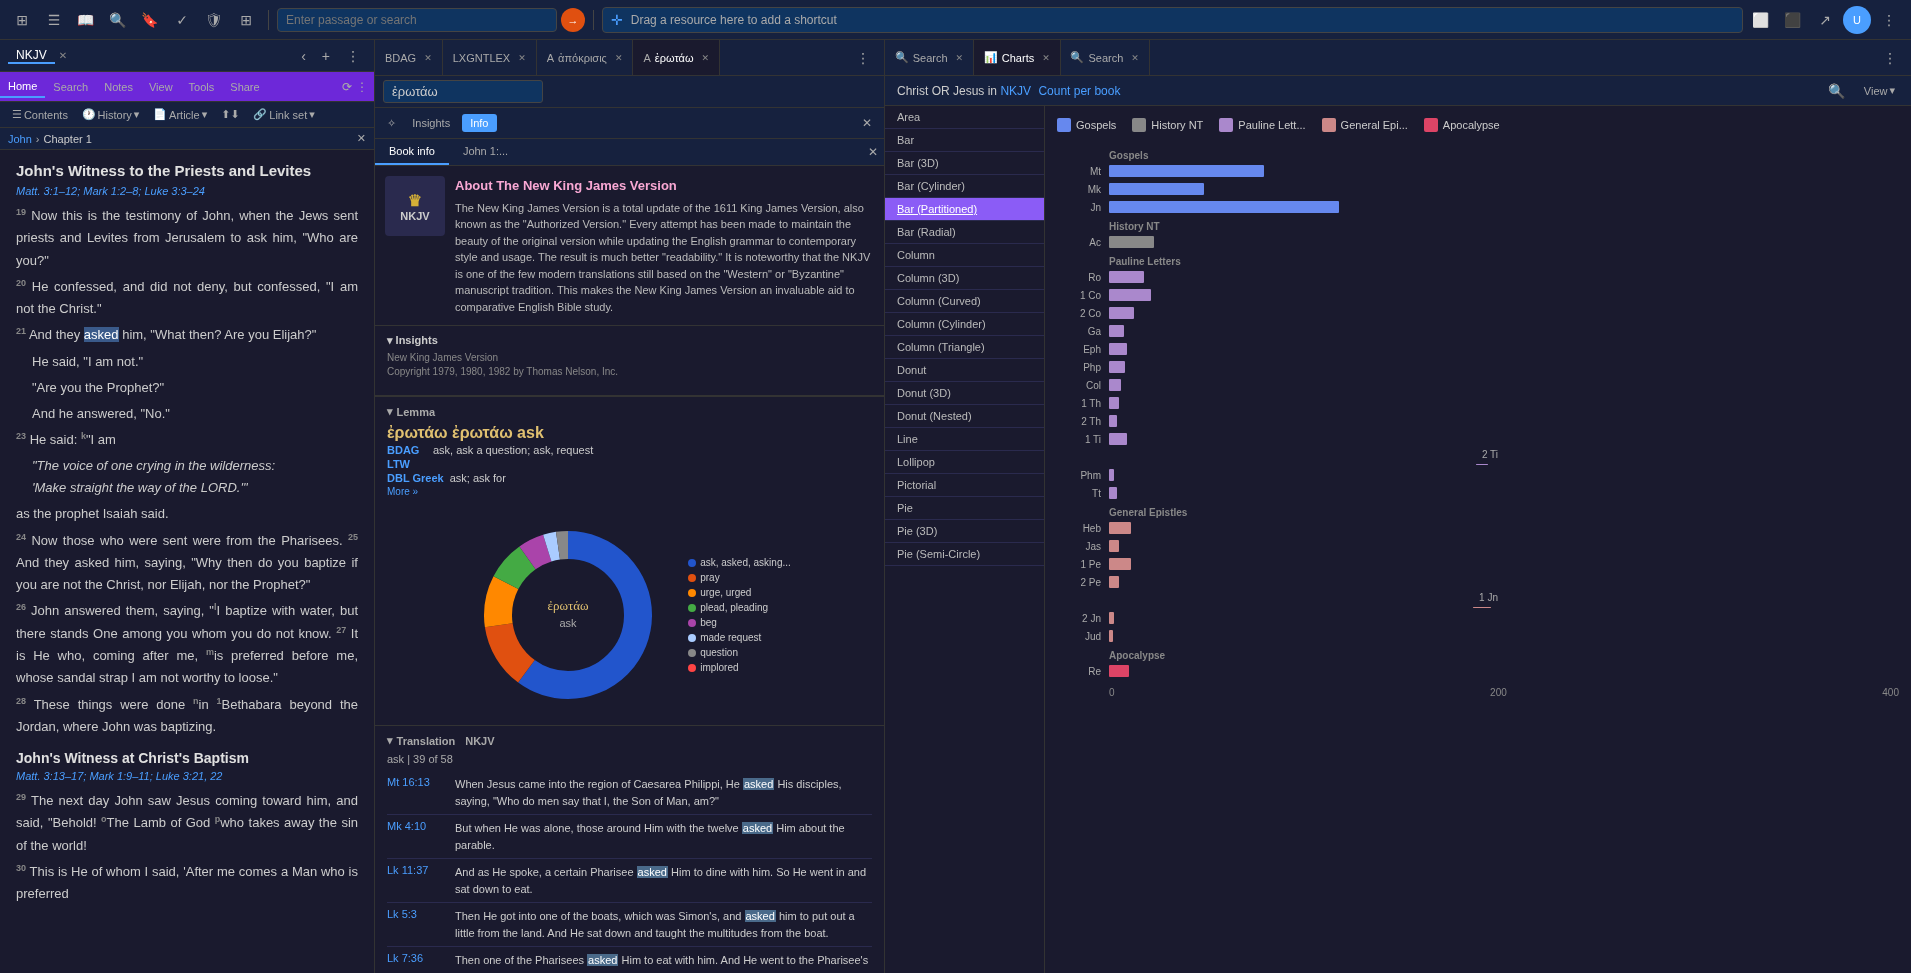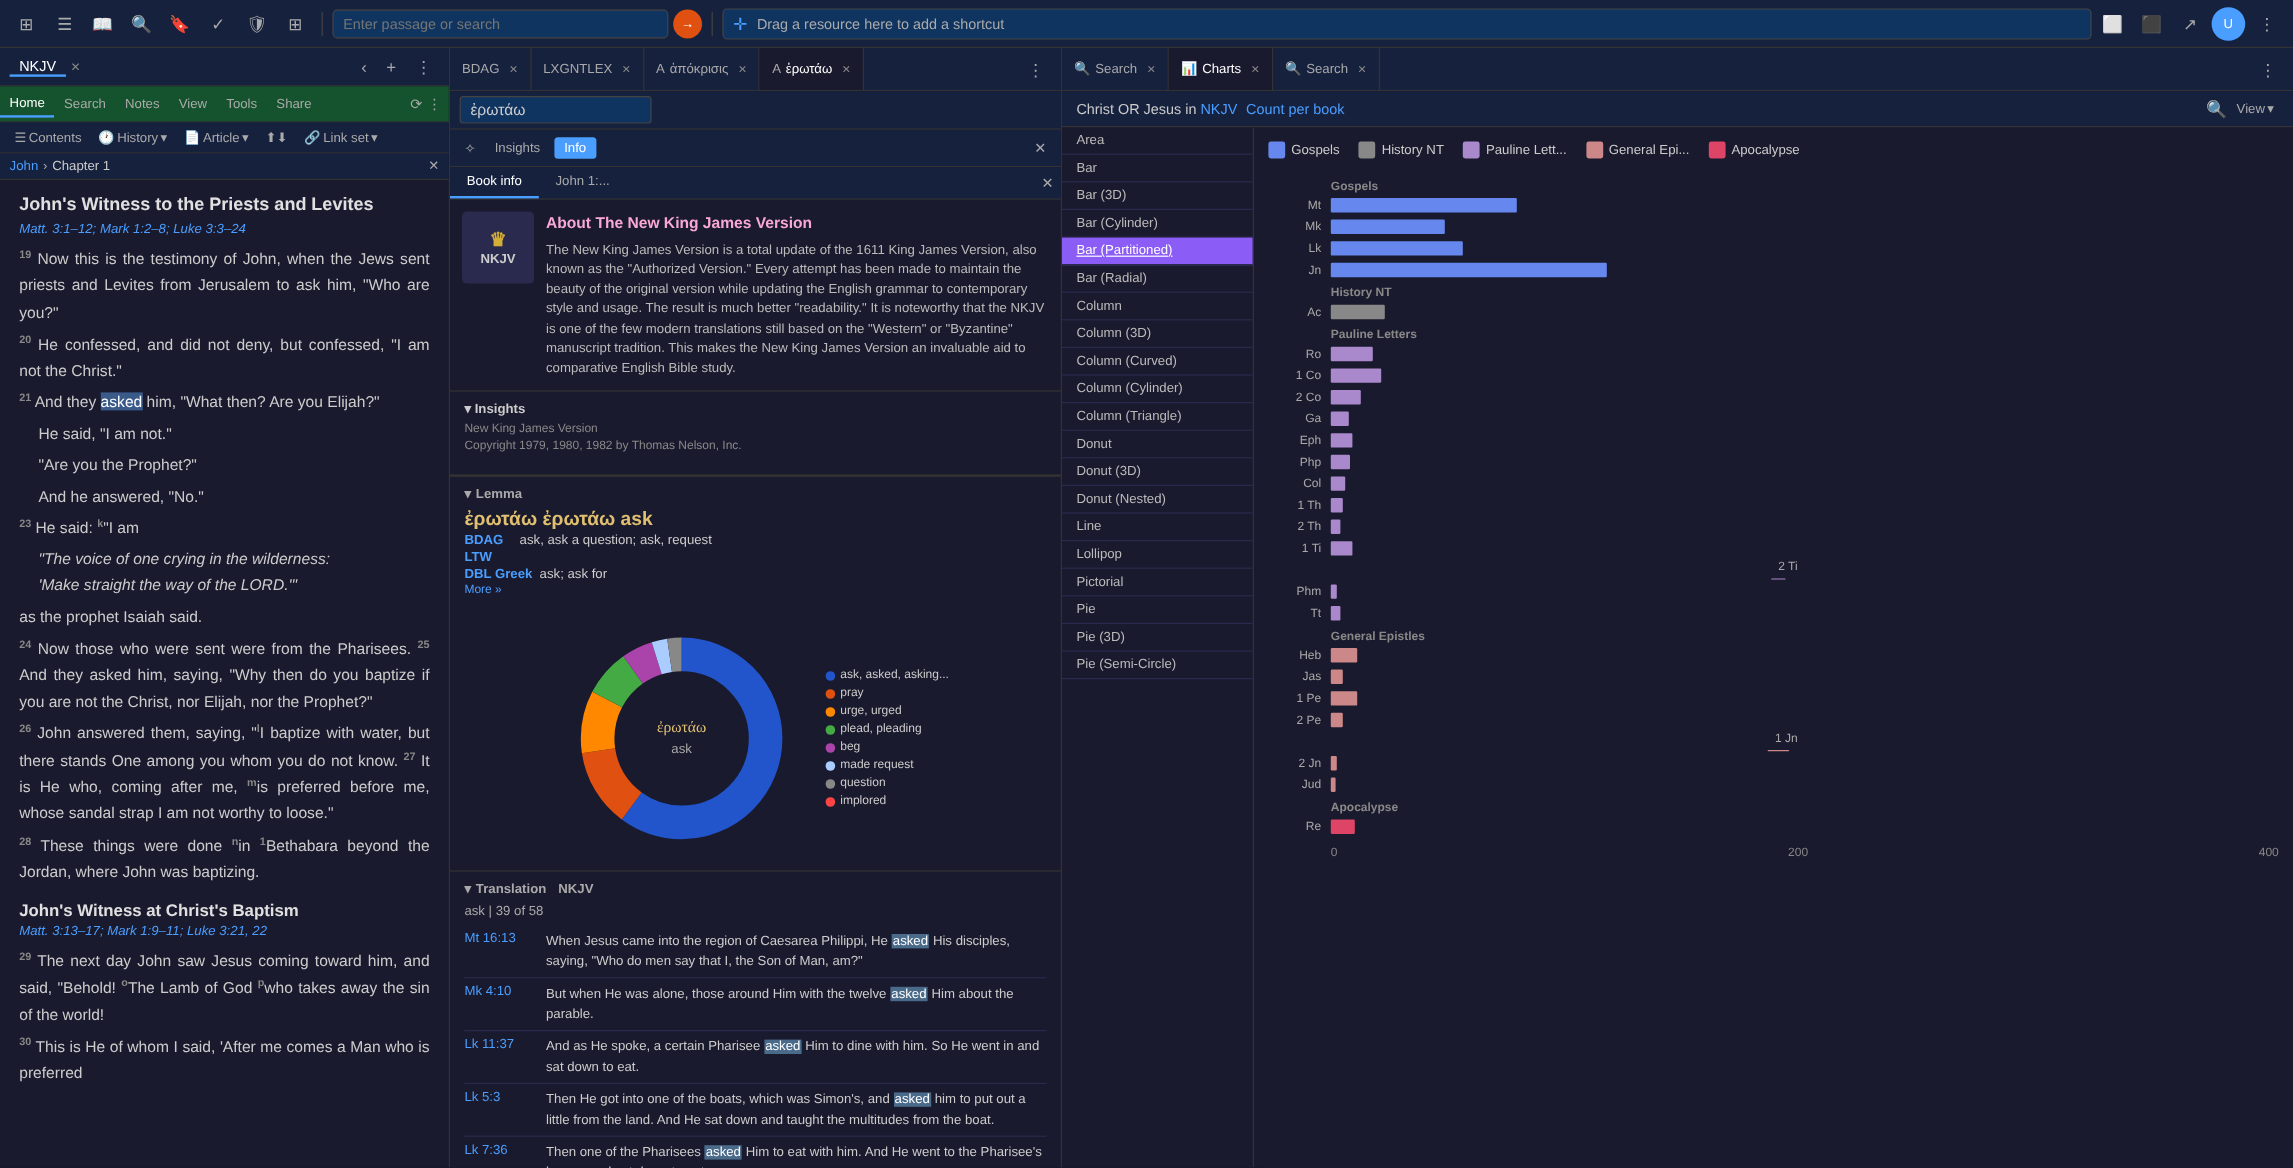--- a/index.html
+++ b/index.html
@@ -79,21 +79,21 @@
     .trans-row { display: flex; gap: 8px; padding: 5px 0; border-bottom: 1px solid #2a2a4e; font-size: 11px; }
     .trans-ref { color: #4a9eff; min-width: 60px; flex-shrink: 0; cursor: pointer; }
     .trans-text { color: #ccc; line-height: 1.5; }
     .trans-highlight { background: #4a6a8a; color: #fff; padding: 0 1px; }
     
     
     #right-panel { flex: 1; background: #1a1a2e; display: flex; flex-direction: column; }
     #right-tabs { display: flex; align-items: center; background: #16213e; padding: 0; height: 36px; border-bottom: 1px solid #333; }
     .right-tab { font-size: 11px; color: #aaa; padding: 4px 10px; cursor: pointer; border-right: 1px solid #333; display: flex; align-items: center; gap: 4px; height: 100%; }
     .right-tab.active { background: #1a1a2e; color: #fff; }
-    #right-toolbar { display: flex; align-items: center; background: #16213e; padding: 6px 12px; border-bottom: 1px solid #333; gap: 4px; }
+    #right-toolbar { display: flex; align-items: center; background: #16213e; padding: 6px 12px; border-bottom: 1px solid #333; gap: 14px; }
     .chart-query { font-size: 12px; color: #ccc; }
     .chart-query .link { color: #4a9eff; cursor: pointer; }
     #chart-content { display: flex; flex: 1; overflow: hidden; }
     #chart-left { width: 160px; border-right: 1px solid #333; overflow-y: auto; }
     .chart-list-item { padding: 5px 12px; font-size: 11px; color: #bbb; cursor: pointer; border-bottom: 1px solid #2a2a4e; }
     .chart-list-item.active { background: #8b5cf6; color: #fff; text-decoration: underline; }
     #chart-main { flex: 1; padding: 12px; overflow-y: auto; }
     .chart-legend { display: flex; gap: 16px; margin-bottom: 12px; flex-wrap: wrap; }
     .legend-entry { display: flex; align-items: center; gap: 5px; font-size: 11px; color: #ccc; }
     .legend-box { width: 14px; height: 14px; border-radius: 2px; }
@@ -146,21 +146,21 @@
   <div id="left-panel">
     <div id="left-tabs">
       <span style="color:#fff;font-size:12px;padding:0 8px;border-bottom:2px solid #4a9eff;cursor:pointer;">NKJV</span>
       <span style="color:#888;font-size:10px;padding:0 4px;cursor:pointer;">✕</span>
       <div style="margin-left:auto;display:flex;gap:4px;">
         <span class="panel-menu-btn">‹</span>
         <span class="panel-menu-btn">+</span>
         <span class="panel-menu-btn">⋮</span>
       </div>
     </div>
-    <div style="display:flex;align-items:center;background:#14532d;padding:0;height:30px;border-bottom:1px solid #333;">
+    <div style="display:flex;align-items:center;background:#6d28d9;padding:0;height:30px;border-bottom:1px solid #333;">
       <span class="tab-label active">Home</span>
       <span class="tab-label">Search</span>
       <span class="tab-label">Notes</span>
       <span class="tab-label">View</span>
       <span class="tab-label">Tools</span>
       <span class="tab-label">Share</span>
       <div style="margin-left:auto;display:flex;gap:4px;padding-right:6px;">
         <span style="color:#aaa;font-size:12px;cursor:pointer;">⟳</span>
         <span style="color:#aaa;font-size:12px;cursor:pointer;">⋮</span>
       </div>
@@ -466,24 +466,20 @@
           <div class="section-label" style="padding-left:44px;">Gospels</div>
           <div style="display:flex;align-items:center;" class="bar-row">
             <span class="bar-label">Mt</span>
             <div class="bar-fill" style="background:#6688ee;width:155px;"></div>
           </div>
           <div style="display:flex;align-items:center;margin-top:2px;" class="bar-row">
             <span class="bar-label">Mk</span>
             <div class="bar-fill" style="background:#6688ee;width:95px;"></div>
           </div>
           <div style="display:flex;align-items:center;margin-top:2px;" class="bar-row">
-            <span class="bar-label">Lk</span>
-            <div class="bar-fill" style="background:#6688ee;width:110px;"></div>
-          </div>
-          <div style="display:flex;align-items:center;margin-top:2px;" class="bar-row">
             <span class="bar-label">Jn</span>
             <div class="bar-fill" style="background:#6688ee;width:230px;"></div>
           </div>
 
           <div class="section-label" style="padding-left:44px;">History NT</div>
           <div style="display:flex;align-items:center;" class="bar-row">
             <span class="bar-label">Ac</span>
             <div class="bar-fill" style="background:#888888;width:45px;"></div>
           </div>
 

